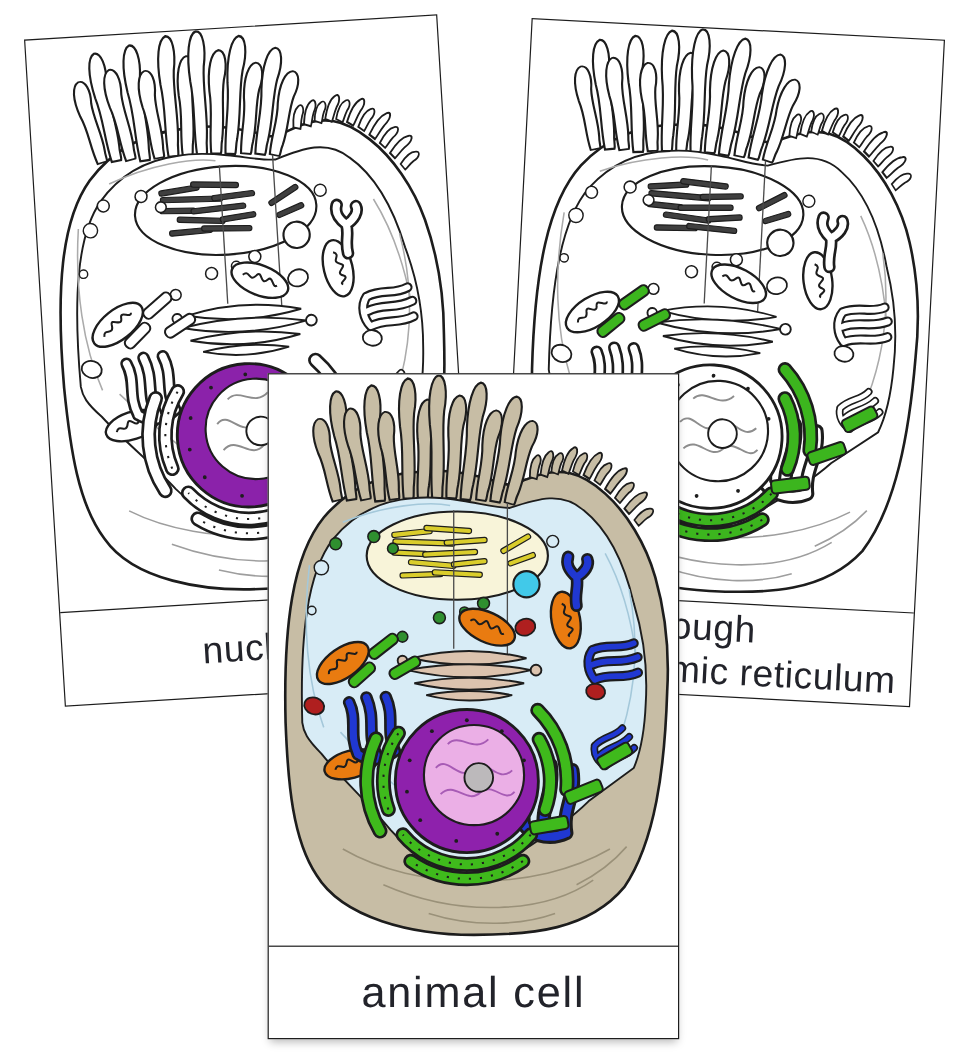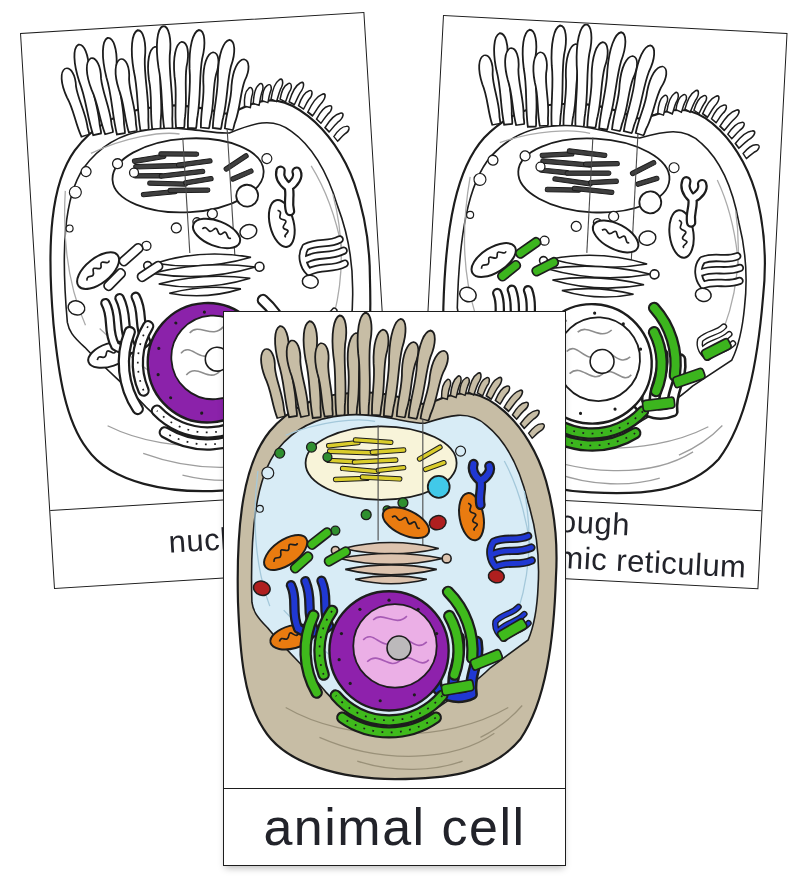--- a/index.html
+++ b/index.html
@@ -11,21 +11,21 @@
   .card-art svg{display:block;width:100%;height:100%;}
   .label-band{flex:0 0 auto;border-top:1.6px solid #1d1d1d;display:flex;flex-direction:column;
               align-items:center;justify-content:center;color:#22232a;}
   .card--nucleus{left:20px;top:33px;width:345px;height:557px;
                  transform:rotate(-3.5deg);transform-origin:top left;z-index:1;}
   .card--rough{left:443px;top:15px;width:345px;height:557px;
                transform:rotate(3deg);transform-origin:top left;z-index:2;}
   .card--front{left:223px;top:311px;width:343px;height:555px;z-index:3;
                box-shadow:0 4px 7px -2px rgba(0,0,0,.28);}
   .card--nucleus .label-band,.card--rough .label-band{height:77px;font-size:31px;letter-spacing:.5px;}
-  .card--front .label-band{height:76px;font-size:52px;letter-spacing:1.5px;align-items:center;}
+  .card--front .label-band{height:76px;font-size:36px;letter-spacing:1.5px;align-items:center;}
   .label-line{display:block;line-height:1.16;white-space:nowrap;}
 
   
   .o-ink{stroke:#1d1d1d;}
   .o-membrane{fill:var(--membrane,#ffffff);}
   .o-cyto{fill:var(--cytoplasm,#ffffff);}
   .o-oval{fill:var(--oval,#ffffff);}
   .o-rod{fill:var(--rods,#3f3f3f);stroke:#1d1d1d;stroke-width:1;}
   .o-golgi{fill:var(--golgi,#ffffff);stroke:#1d1d1d;stroke-width:1.6;}
   .o-mito{fill:var(--mito,#ffffff);}

